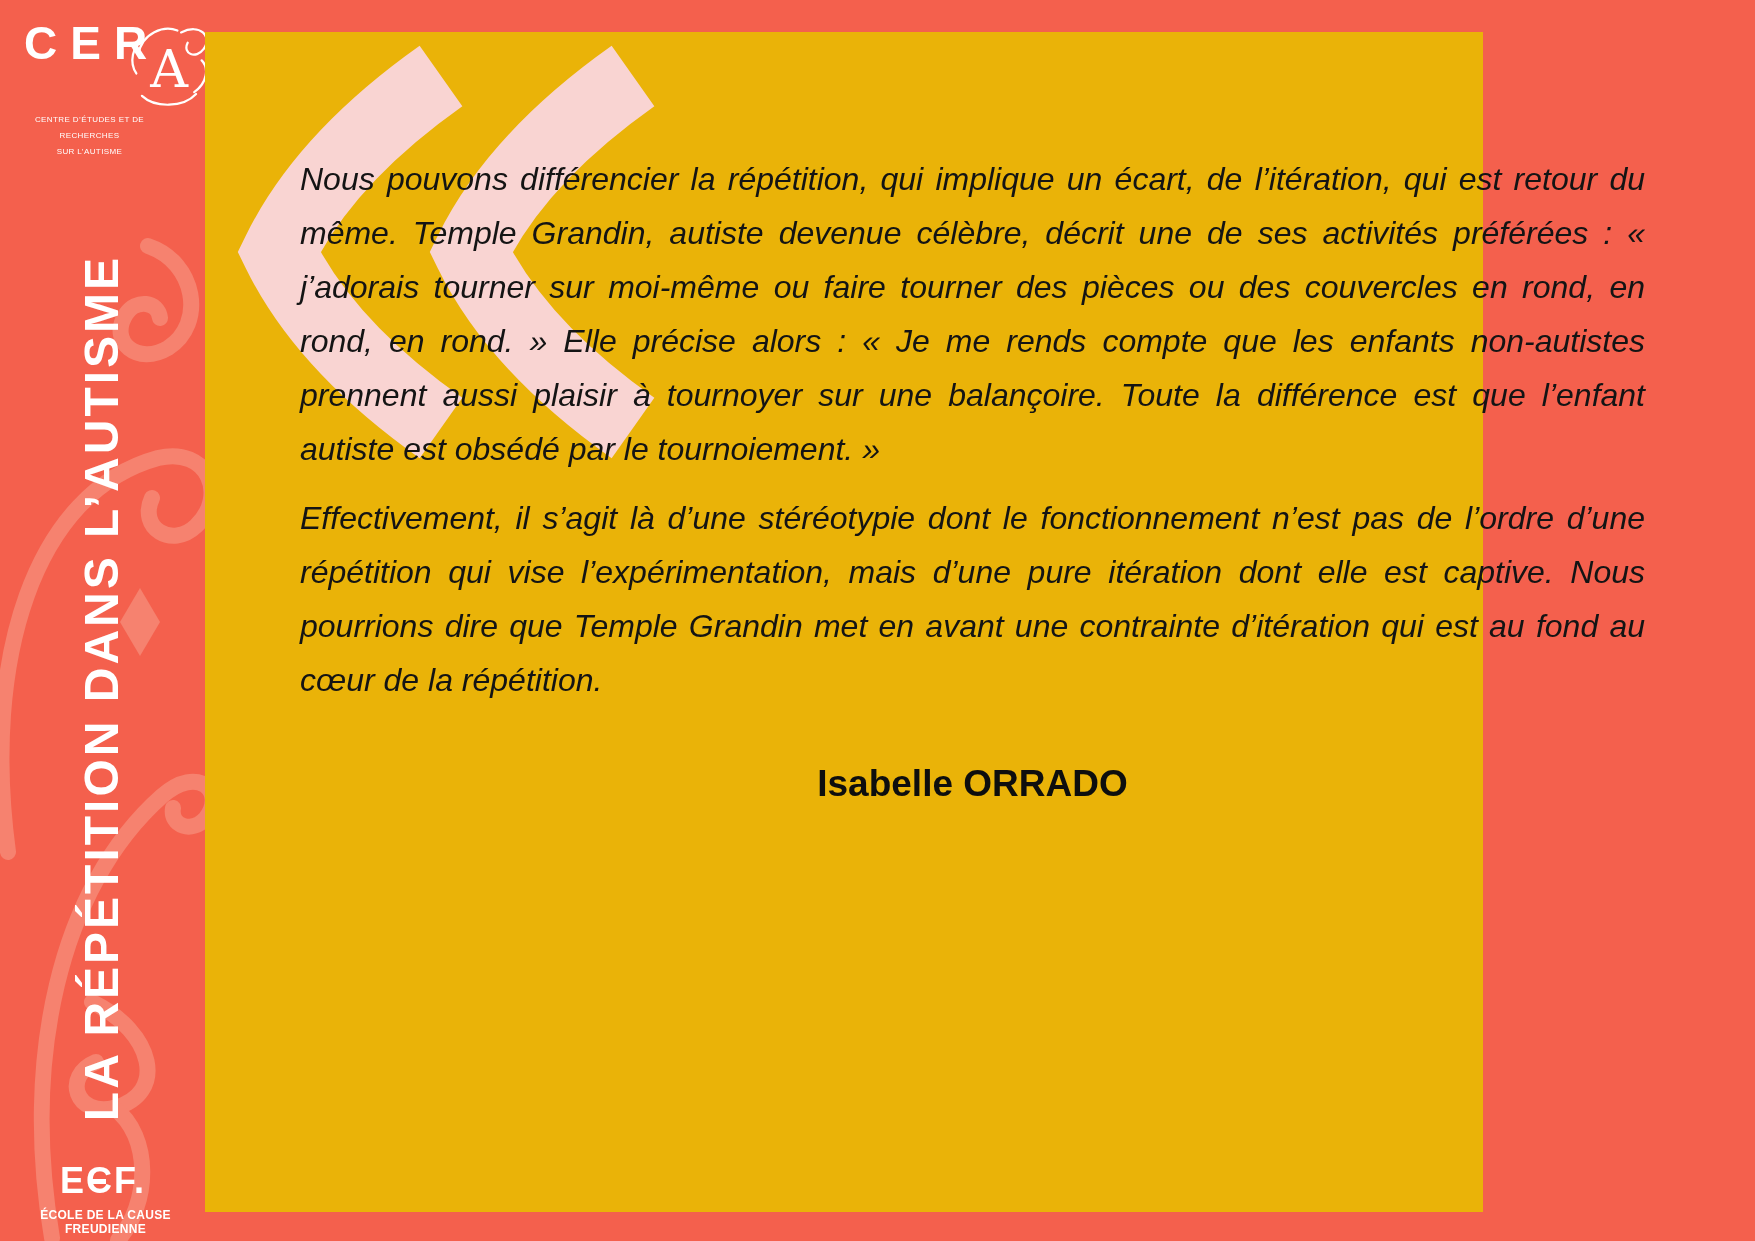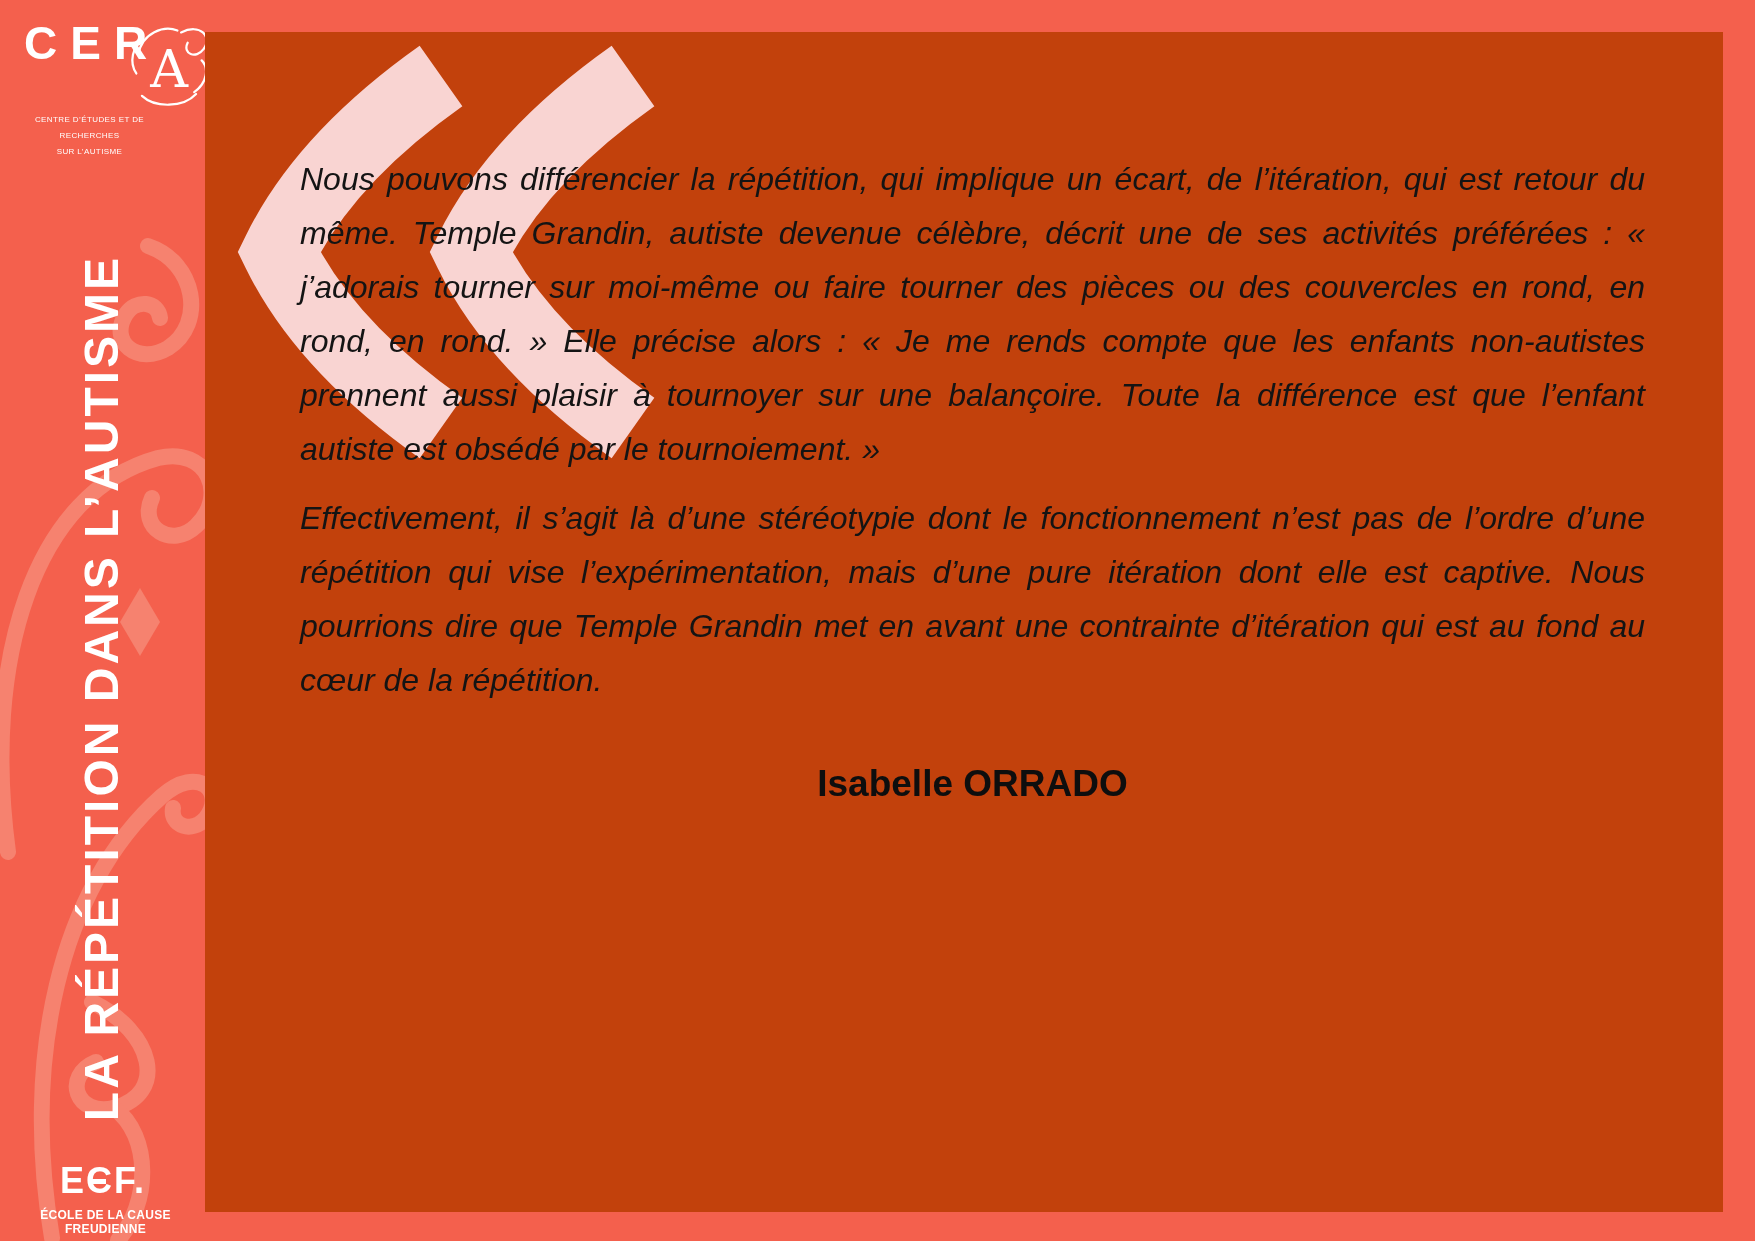--- a/index.html
+++ b/index.html
@@ -48,22 +48,22 @@
     background: #FFFFFF;
   }
   .ecf-tagline {
     position: absolute; left: 38px; top: 1208px; width: 135px;
     color: #FFFFFF; text-align: center;
     font-size: 12px; font-weight: bold; letter-spacing: 0.3px;
   }
 
   
   .main-area {
-    position: absolute; left: 205px; top: 32px; width: 1518px; height: 1180px;
-    background: #c2410c;
+    position: absolute; left: 205px; top: 32px; width: 1278px; height: 1180px;
+    background: #eab308;
   }
   .watermark { position: absolute; left: 38px; top: 24px; overflow: visible; }
 
   .text-block {
     position: absolute; left: 95px; top: 120px; width: 1345px;
     color: #141414;
   }
   .text-block p {
     font-style: italic;
     font-size: 32px; line-height: 54px;

